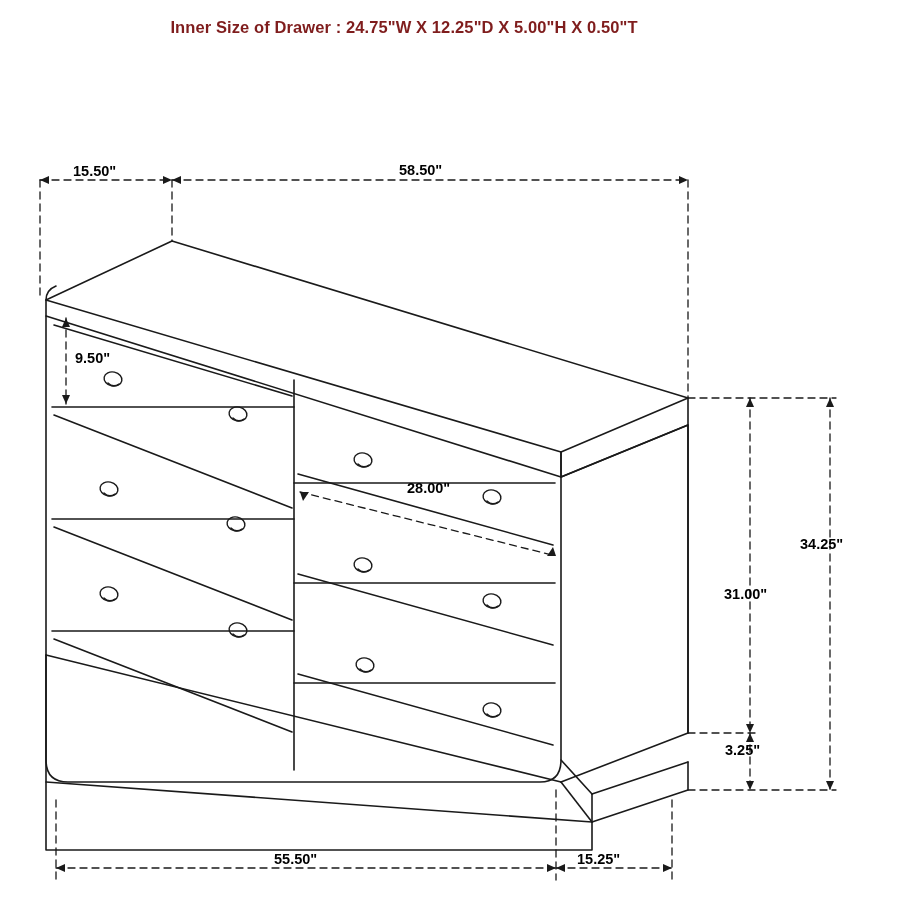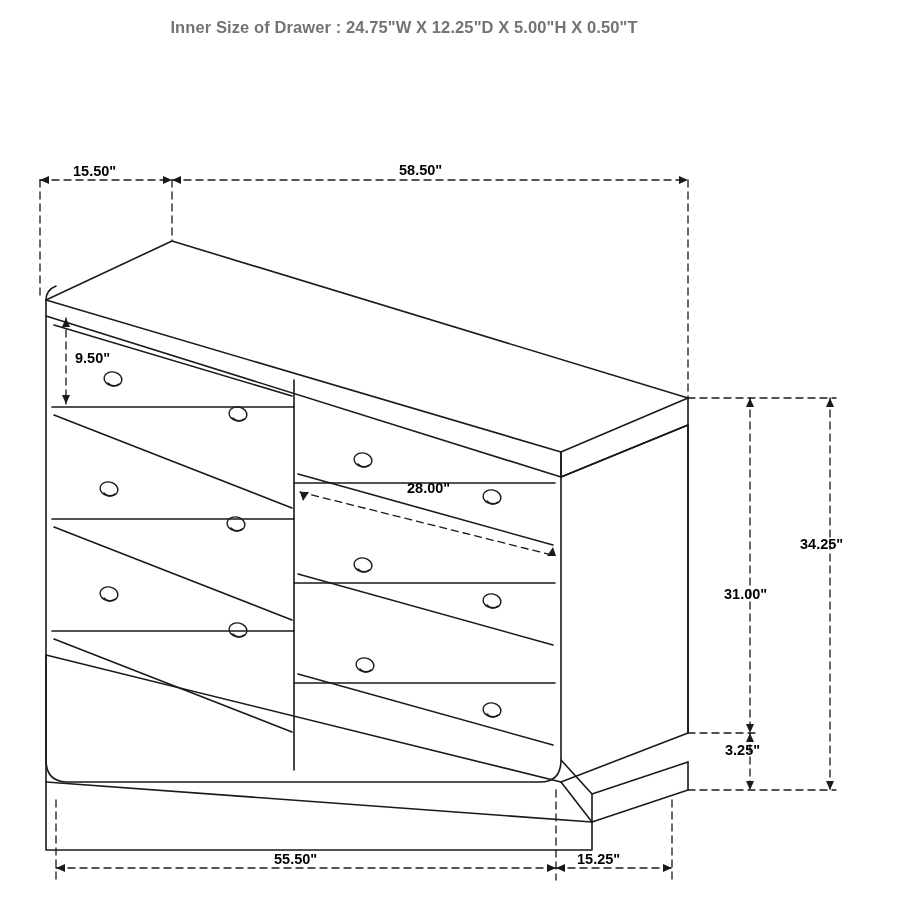--- a/index.html
+++ b/index.html
@@ -22,21 +22,21 @@
     height: 900px;
   }
   .title {
     position: absolute;
     top: 18px;
     left: 0;
     width: 808px;
     text-align: center;
     font-size: 16.5px;
     font-weight: bold;
-    color: #737373;
+    color: #7f1d1d;
     letter-spacing: 0.1px;
   }
   svg {
     position: absolute;
     left: 0;
     top: 0;
   }
   .dim-label {
     position: absolute;
     font-size: 14.5px;

